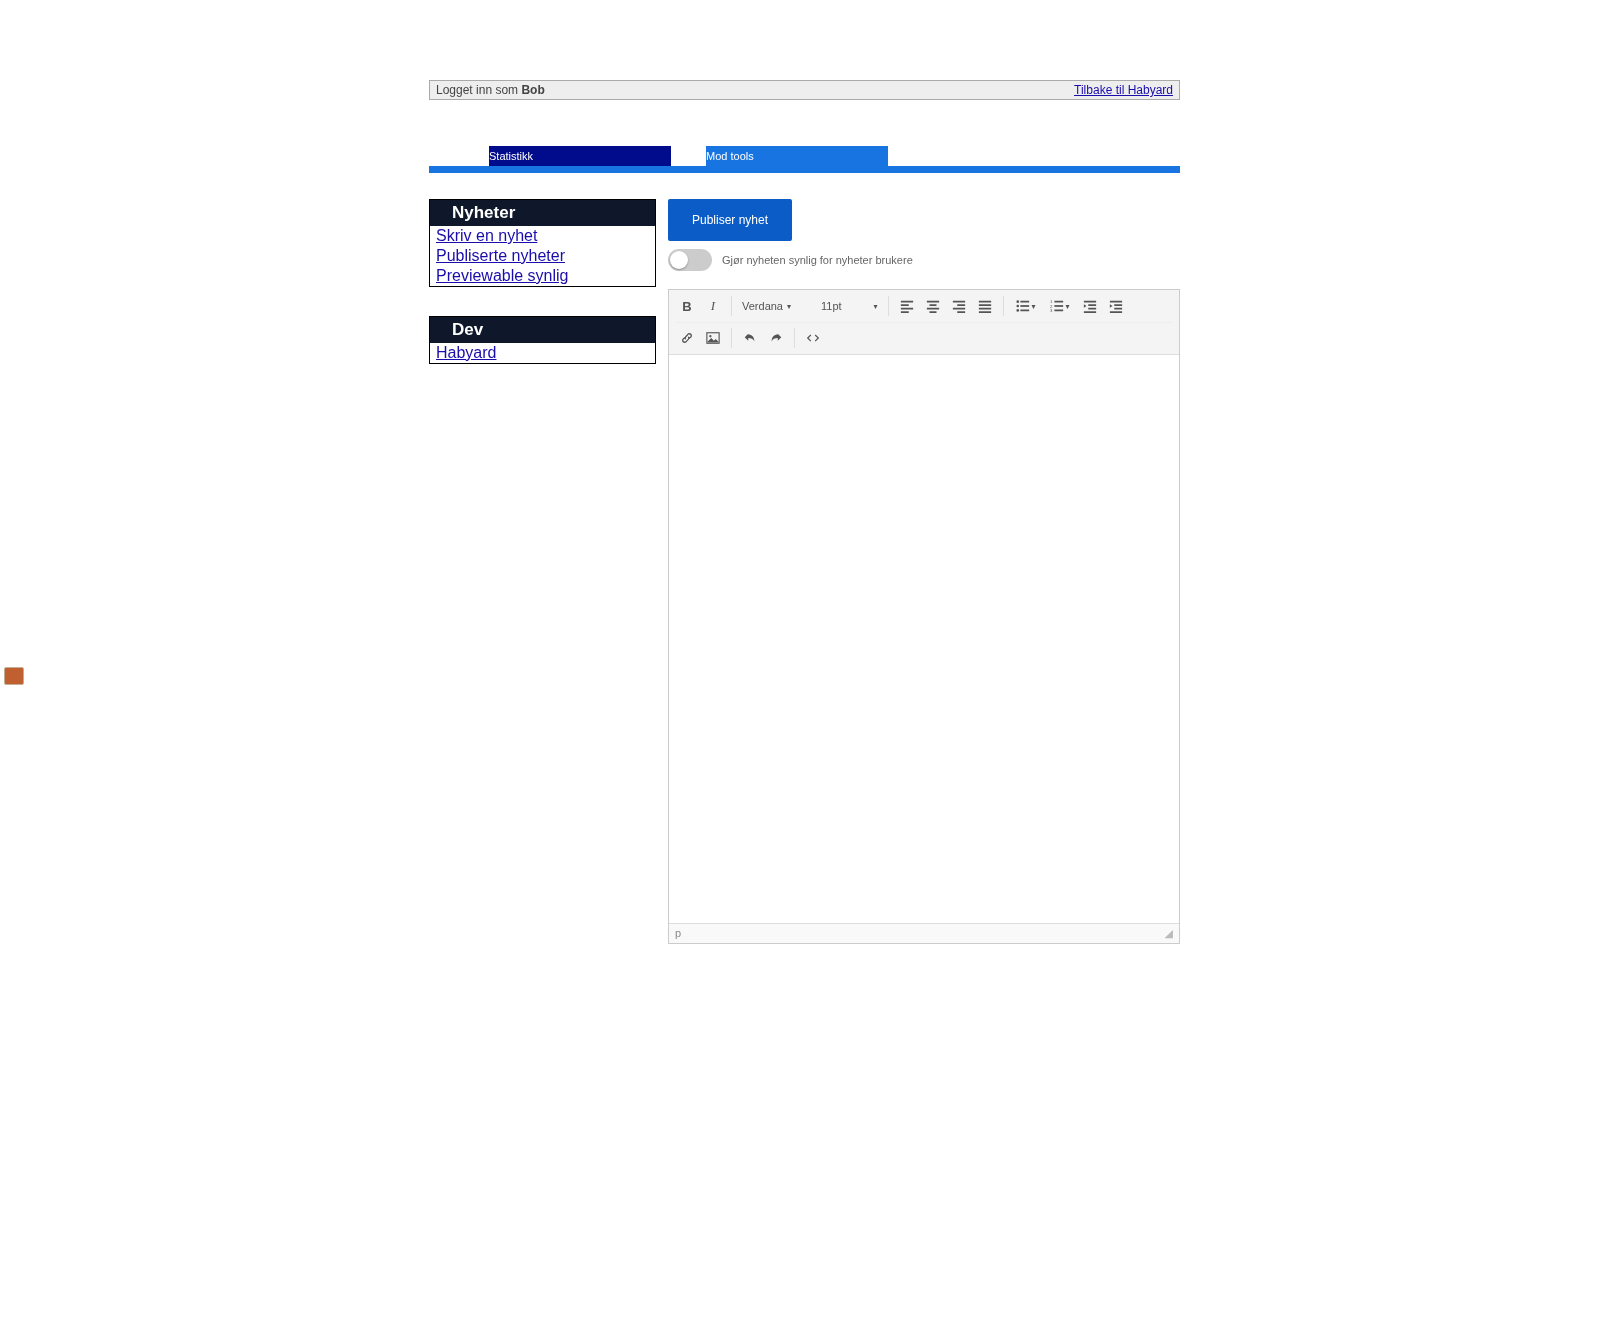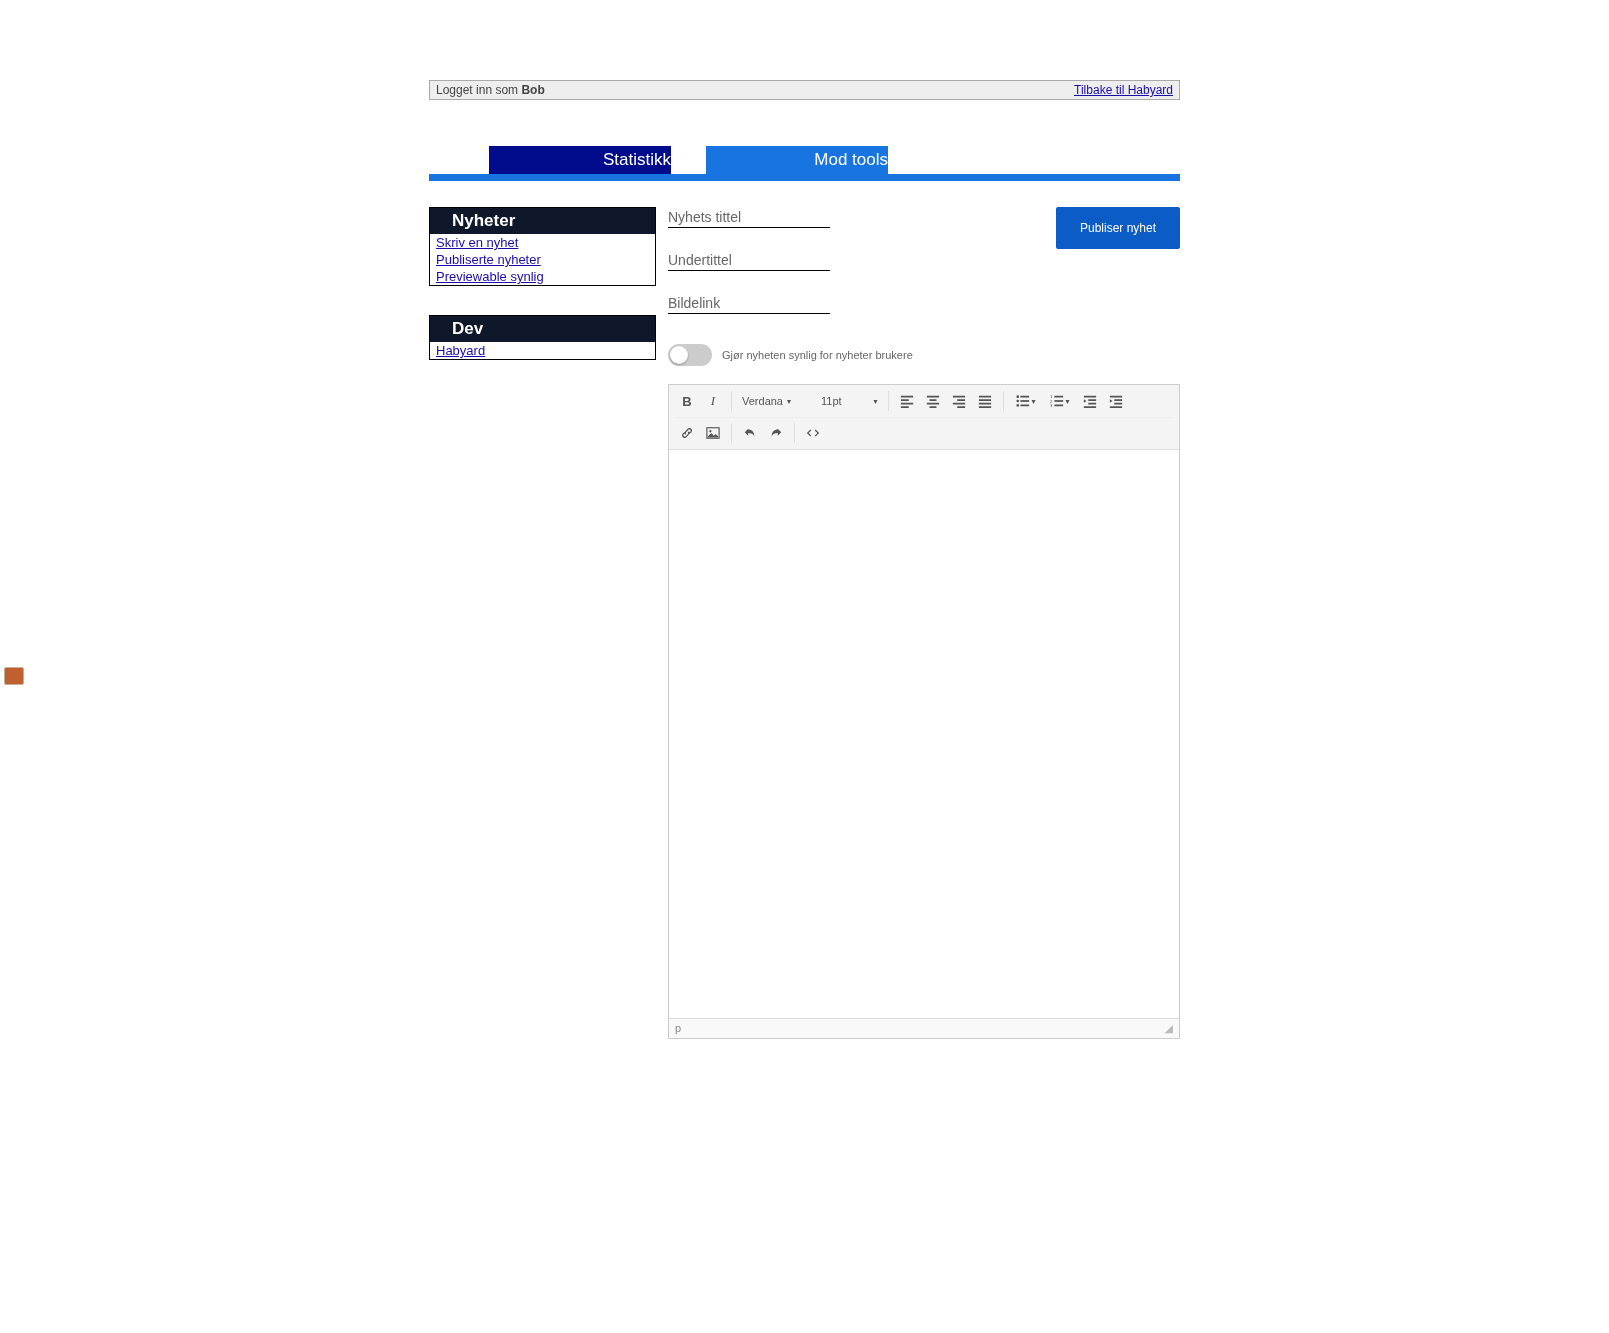--- a/index.html
+++ b/index.html
@@ -7,29 +7,29 @@
   .page { width: 1207px; margin: 0 auto; padding-top: 80px; }
   .topbar {
     width: 751px; margin: 0 auto; border: 1px solid #aaa; background: #eee;
     display: flex; justify-content: space-between; align-items: flex-end;
     padding: 2px 6px; font-size: 12px;
   }
   .topbar a { color: #1a0dab; text-decoration: underline; }
   .topbar .left b { font-weight: bold; }
   .tabs-row { width: 751px; margin: 46px auto 0; background: #fff; }
   .tabs-row .tabs { display: flex; gap: 35px; padding-left: 60px; }
-  .tab { flex: 0 0 182px; text-align: right; color: #fff; padding: 4px 0; font-size: 17px; cursor: pointer; }
+  .tab { flex: 0 0 182px; text-align: left; color: #fff; padding: 4px 0; font-size: 11px; cursor: pointer; }
   .tab-dark { background: #000c8c; }
   .tab-active { background: #1774e0; }
   .tabs-bar { height: 7px; background: #1774e0; }
   .content { width: 751px; margin: 26px auto 0; display: flex; gap: 12px; }
   .sidebar { width: 227px; }
   .panel { border: 1px solid #000; margin-bottom: 29px; }
   .panel-header { background: #0f172a; color: #fff; font-weight: bold; font-size: 17px; padding: 3px 22px; }
-  .panel-body a { display: block; color: #1a0dab; font-size: 13px; padding: 1px 6px; }
+  .panel-body a { display: block; color: #1a0dab; font-size: 16px; padding: 1px 6px; }
   .main { flex: 1; }
   .row1 { display: flex; align-items: flex-start; gap: 20px; }
   .fields { flex: 1; }
   .field { margin-bottom: 22px; width: 162px; }
   .field input {
     width: 100%; border: none; border-bottom: 1px solid #000; font-family: inherit;
     font-size: 14px; color: #666; padding: 2px 0; background: transparent; outline: none;
   }
   .field input::placeholder { color: #666; }
   .publish-btn {
@@ -102,31 +102,20 @@
       <div class="panel">
         <div class="panel-header">Dev</div>
         <div class="panel-body">
           <a href="#">Habyard</a>
         </div>
       </div>
     </div>
 
     <div class="main">
       <div class="row1">
-        <div class="fields">
-          <div class="field">
-            <input type="text" placeholder="Nyhets tittel" style="">
-          </div>
-          <div class="field">
-            <input type="text" placeholder="Undertittel" style="">
-          </div>
-          <div class="field">
-            <input type="text" placeholder="Bildelink" style="">
-          </div>
-        </div>
         <button class="publish-btn">Publiser nyhet</button>
       </div>
 
       <div class="toggle-row">
         <div class="toggle">
           <div class="knob"></div>
         </div>
         <span class="toggle-label">Gjør nyheten synlig for nyheter brukere</span>
       </div>
 

